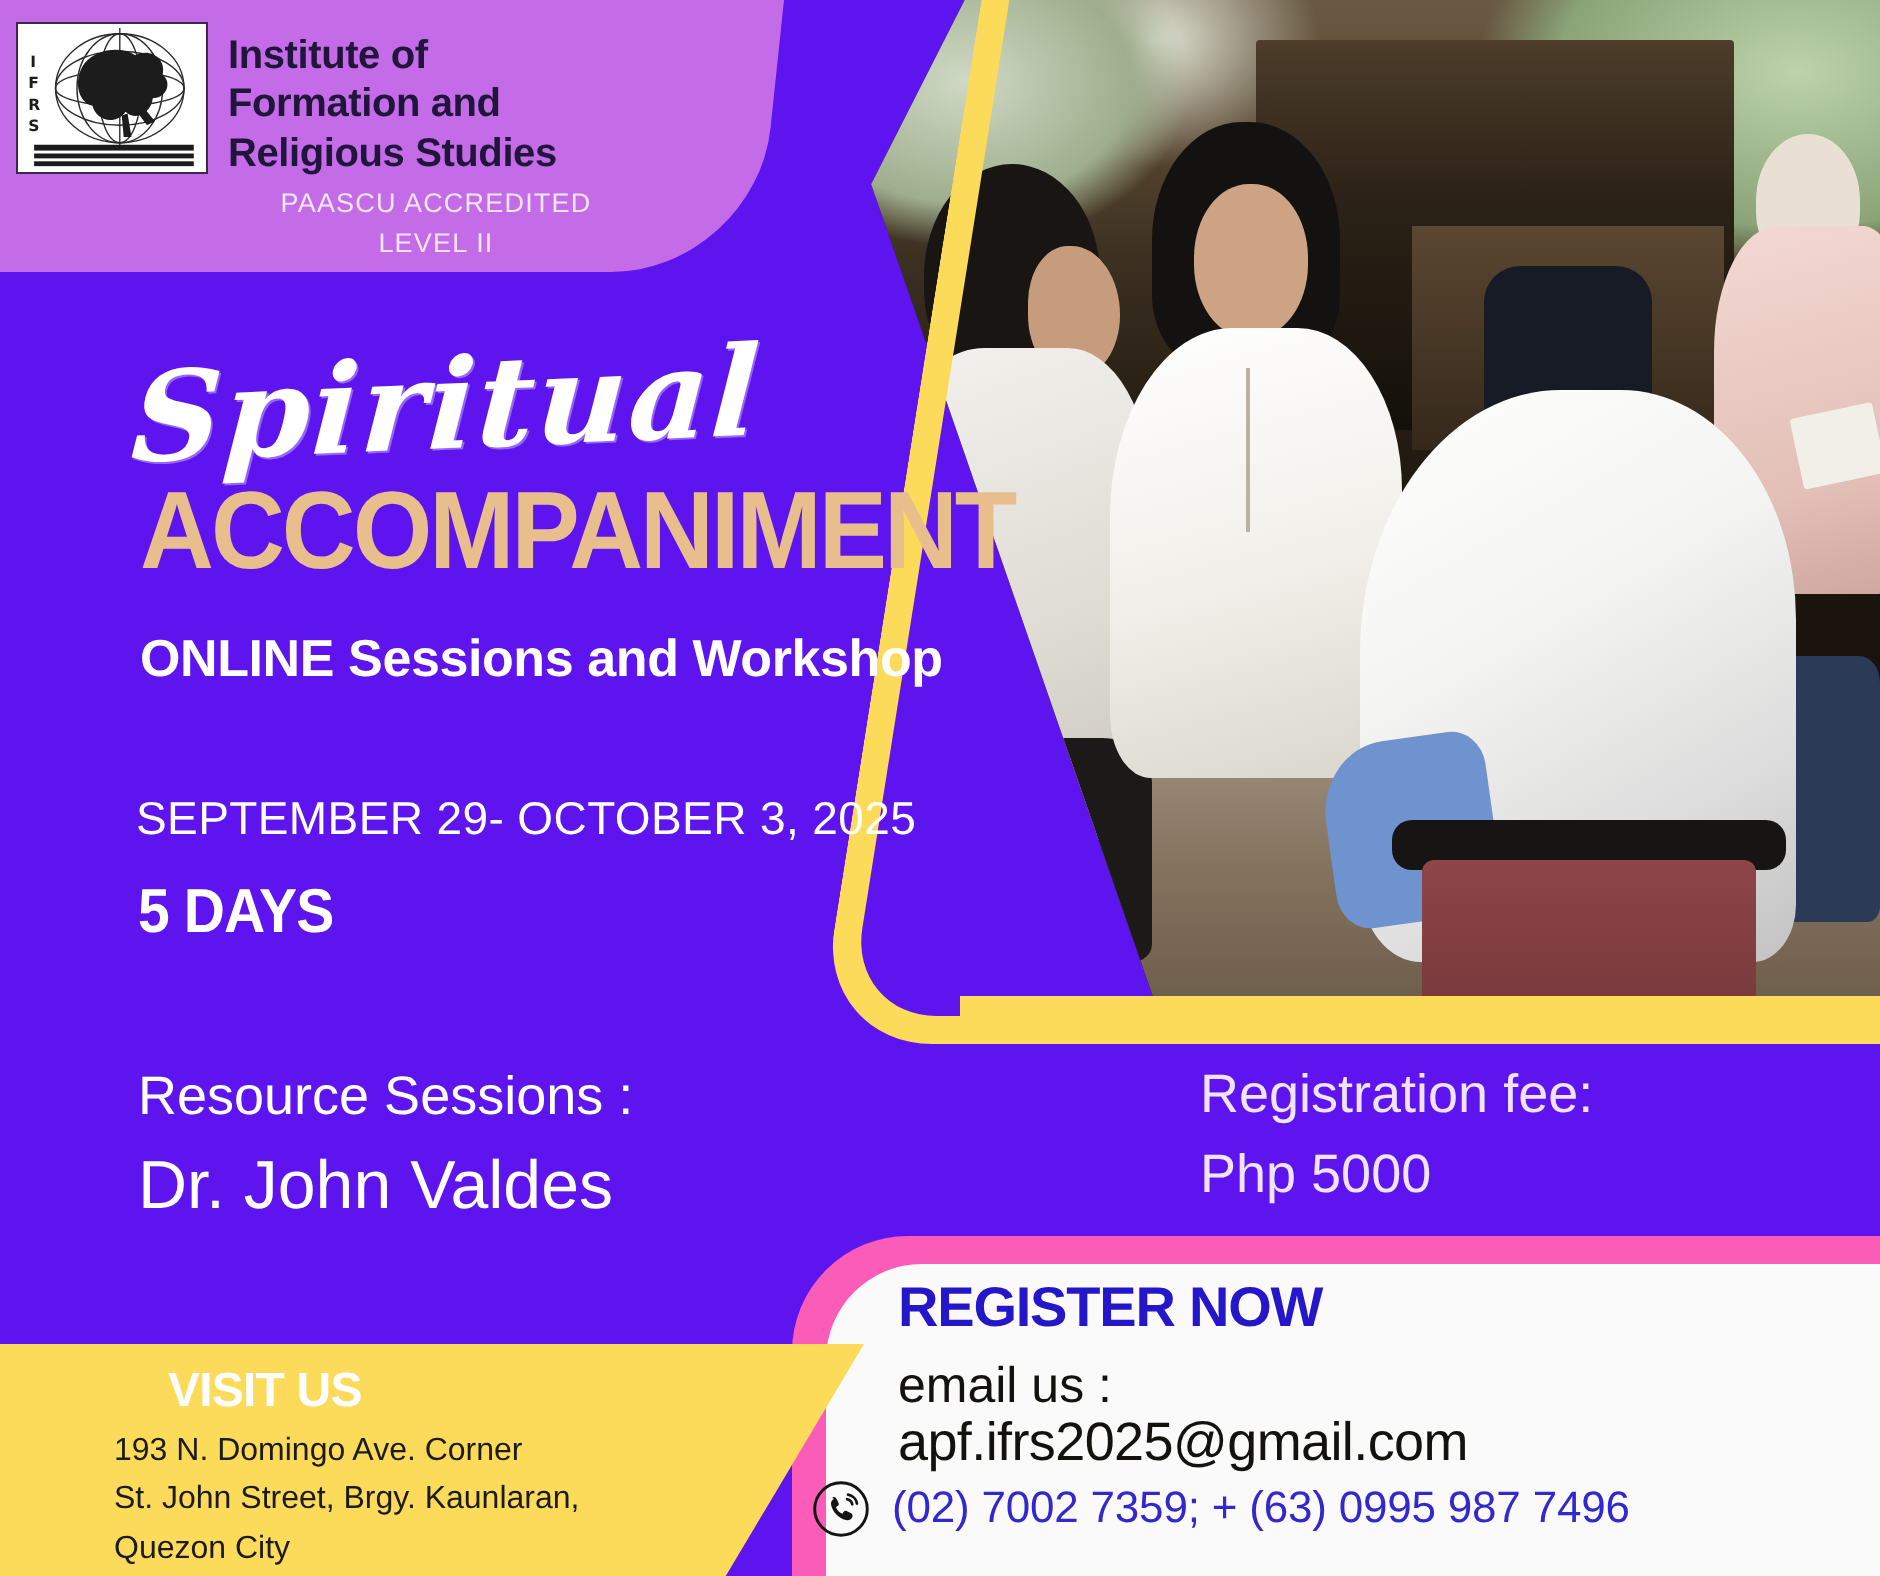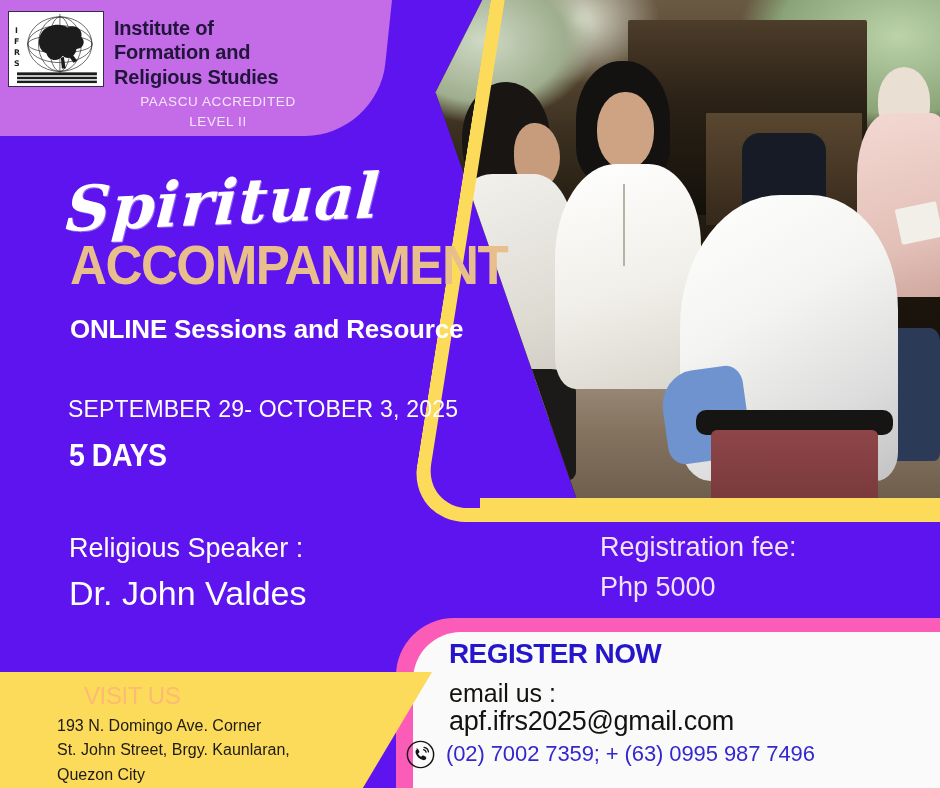--- a/index.html
+++ b/index.html
@@ -336,23 +336,23 @@
   .footer-yellow {
     position:absolute;
     left:0; top:672px;
     width:432px; height:116px;
     background:#FCDA5A;
     clip-path: polygon(0 0, 100% 0, 84% 100%, 0 100%);
   }
   .visit-us {
     position:absolute;
     left:84px; top:682px;
-    color:#fdba74;
+    color:#ffffff;
     font-size:24px;
-    font-weight:400;
+    font-weight:700;
     letter-spacing:-0.4px;
   }
   .address {
     position:absolute;
     left:57px; top:714px;
     width:300px;
     color:#1d1b17;
     font-size:16px;
     font-weight:400;
     line-height:1.52;
@@ -427,24 +427,24 @@
 
     <div class="org-name" style="white-space:pre-line">Institute of
 Formation and
 Religious Studies</div>
     <div class="paascu" style="white-space:pre-line">PAASCU ACCREDITED
 LEVEL II</div>
   </div>
 
   <div class="script-title">Spiritual</div>
   <div class="main-title">ACCOMPANIMENT</div>
-  <div class="subtitle">ONLINE Sessions and Resource</div>
+  <div class="subtitle">ONLINE Sessions and Workshop</div>
   <div class="dates">SEPTEMBER  29- OCTOBER  3, 2025</div>
   <div class="days">5 DAYS</div>
-  <div class="speaker-label">Religious Speaker :</div>
+  <div class="speaker-label">Resource Sessions :</div>
   <div class="speaker-name">Dr. John Valdes</div>
 
   <div class="fee" style="white-space:pre-line">Registration fee:
 Php 5000</div>
 
   <div class="card-pink"></div>
   <div class="card-white"></div>
 
   <div class="register-now">REGISTER NOW</div>
   <div class="email-label">email  us :</div>

